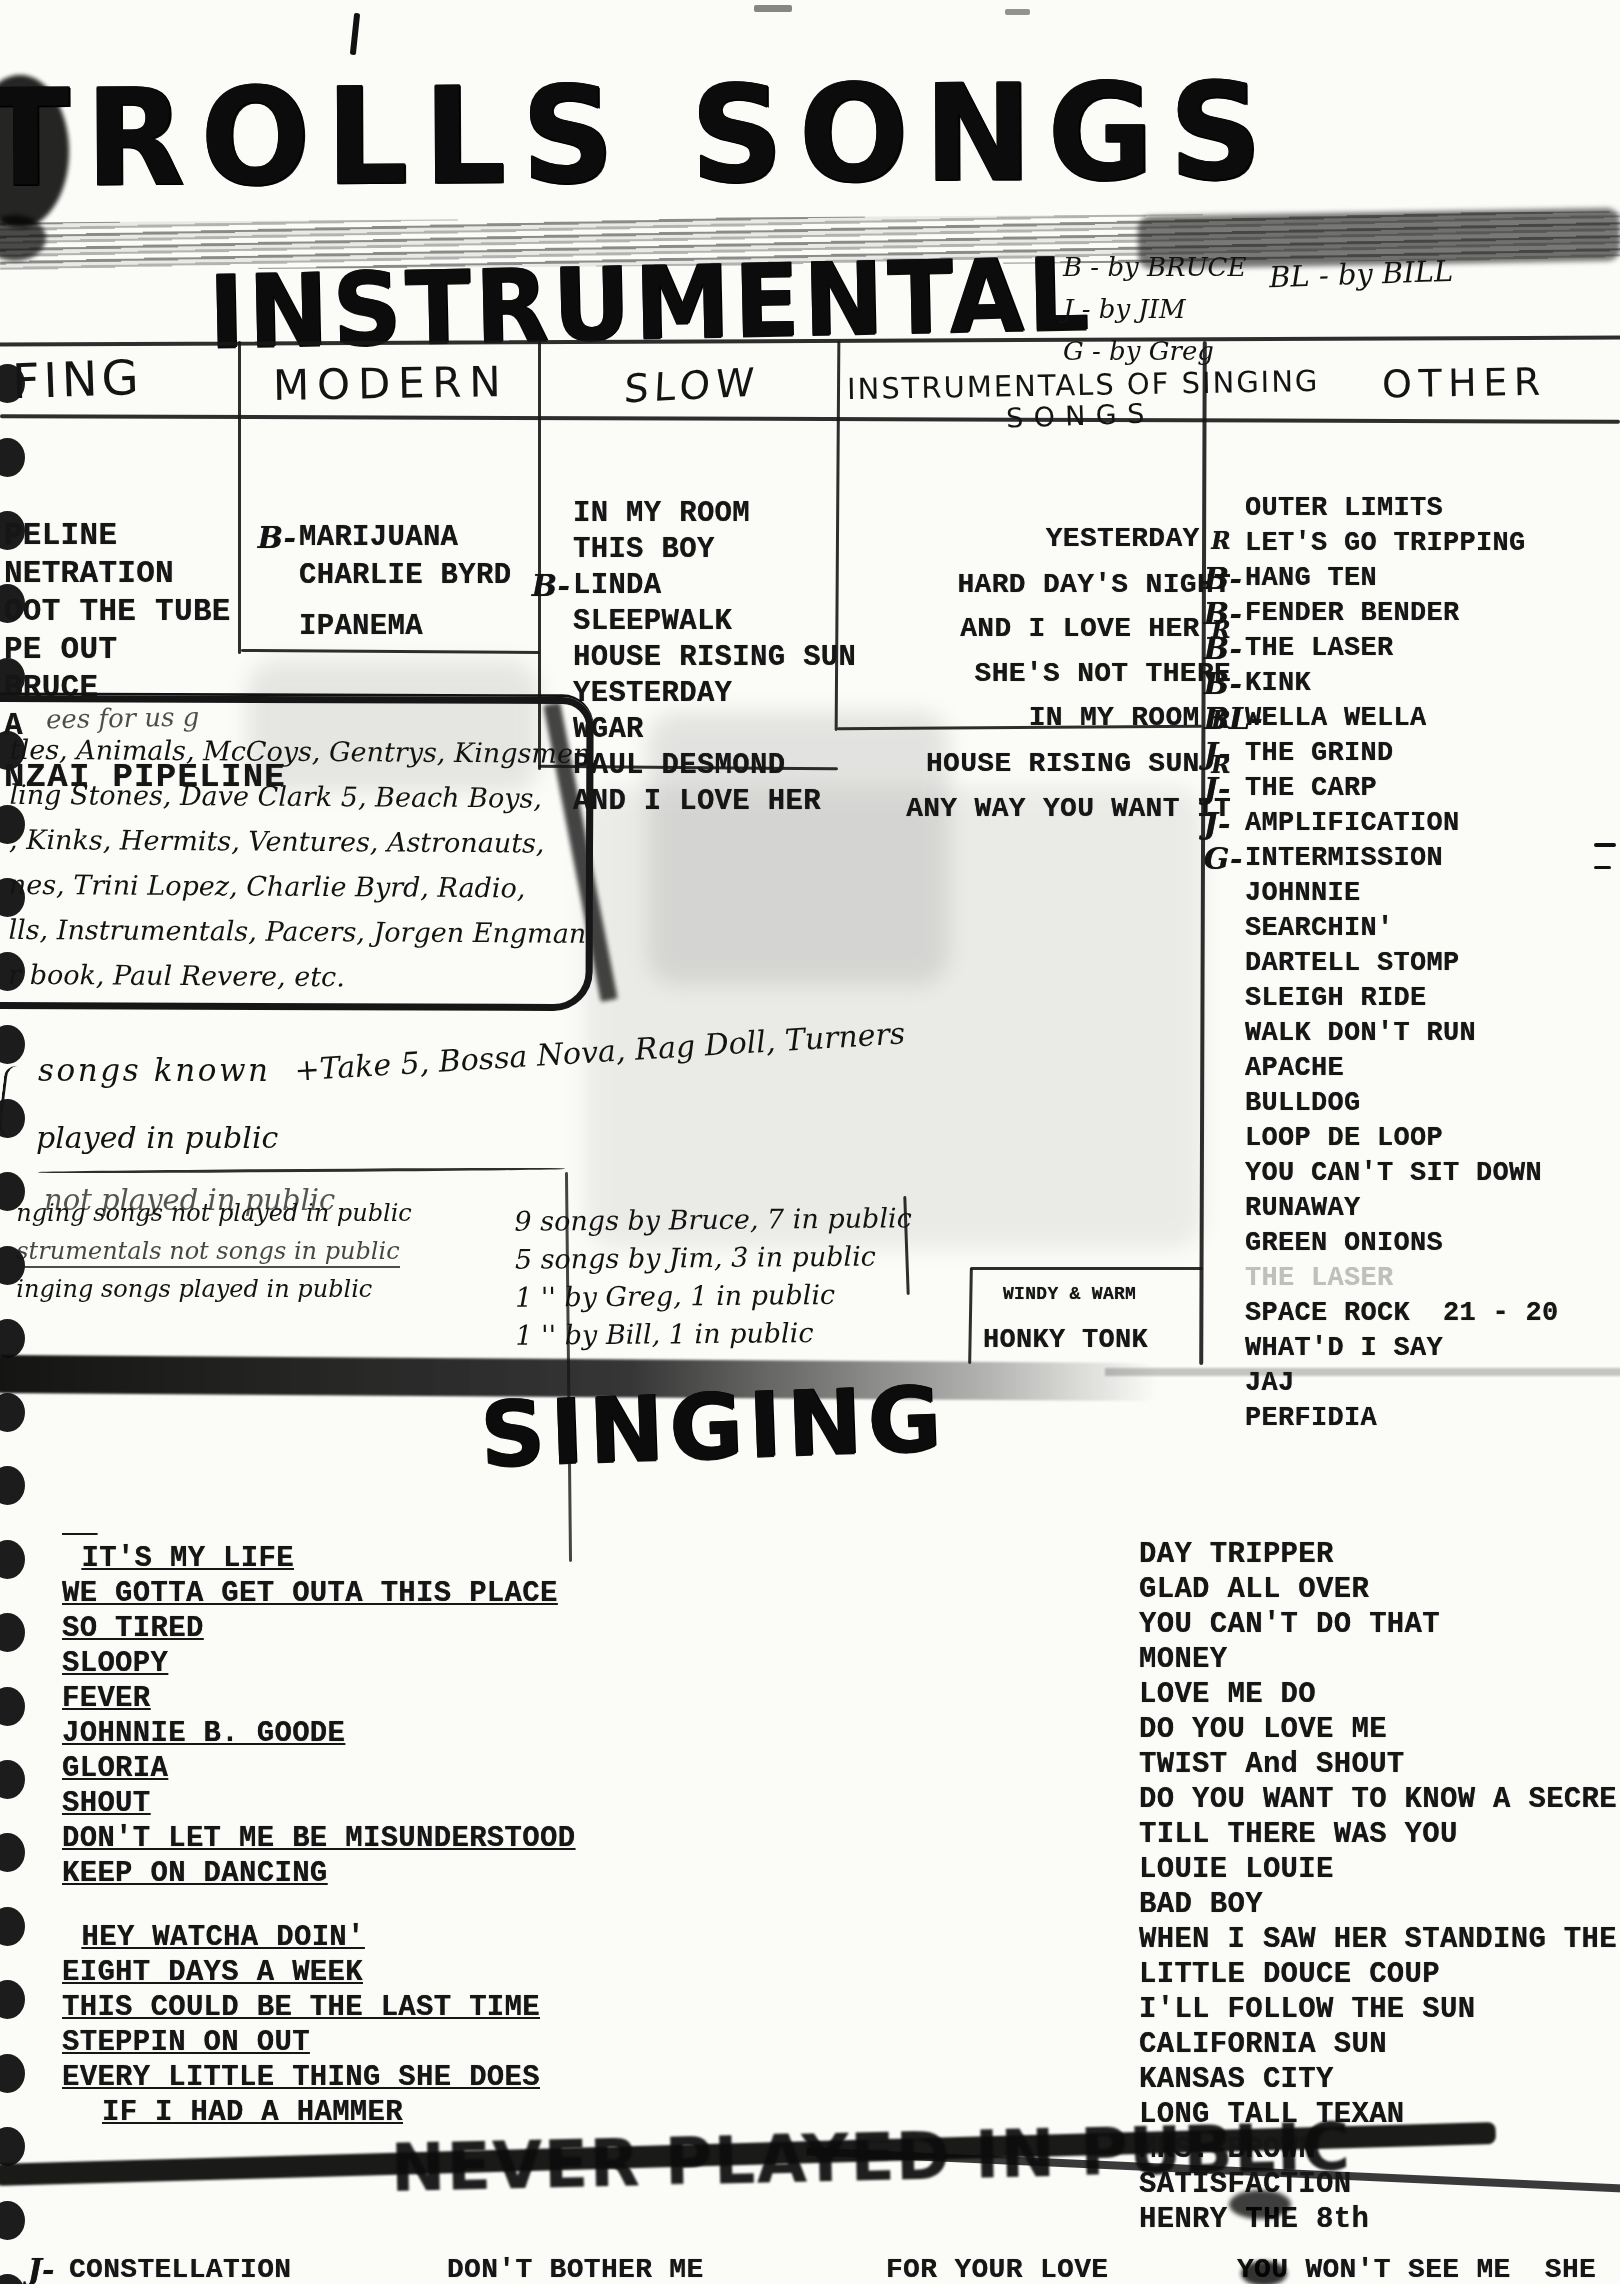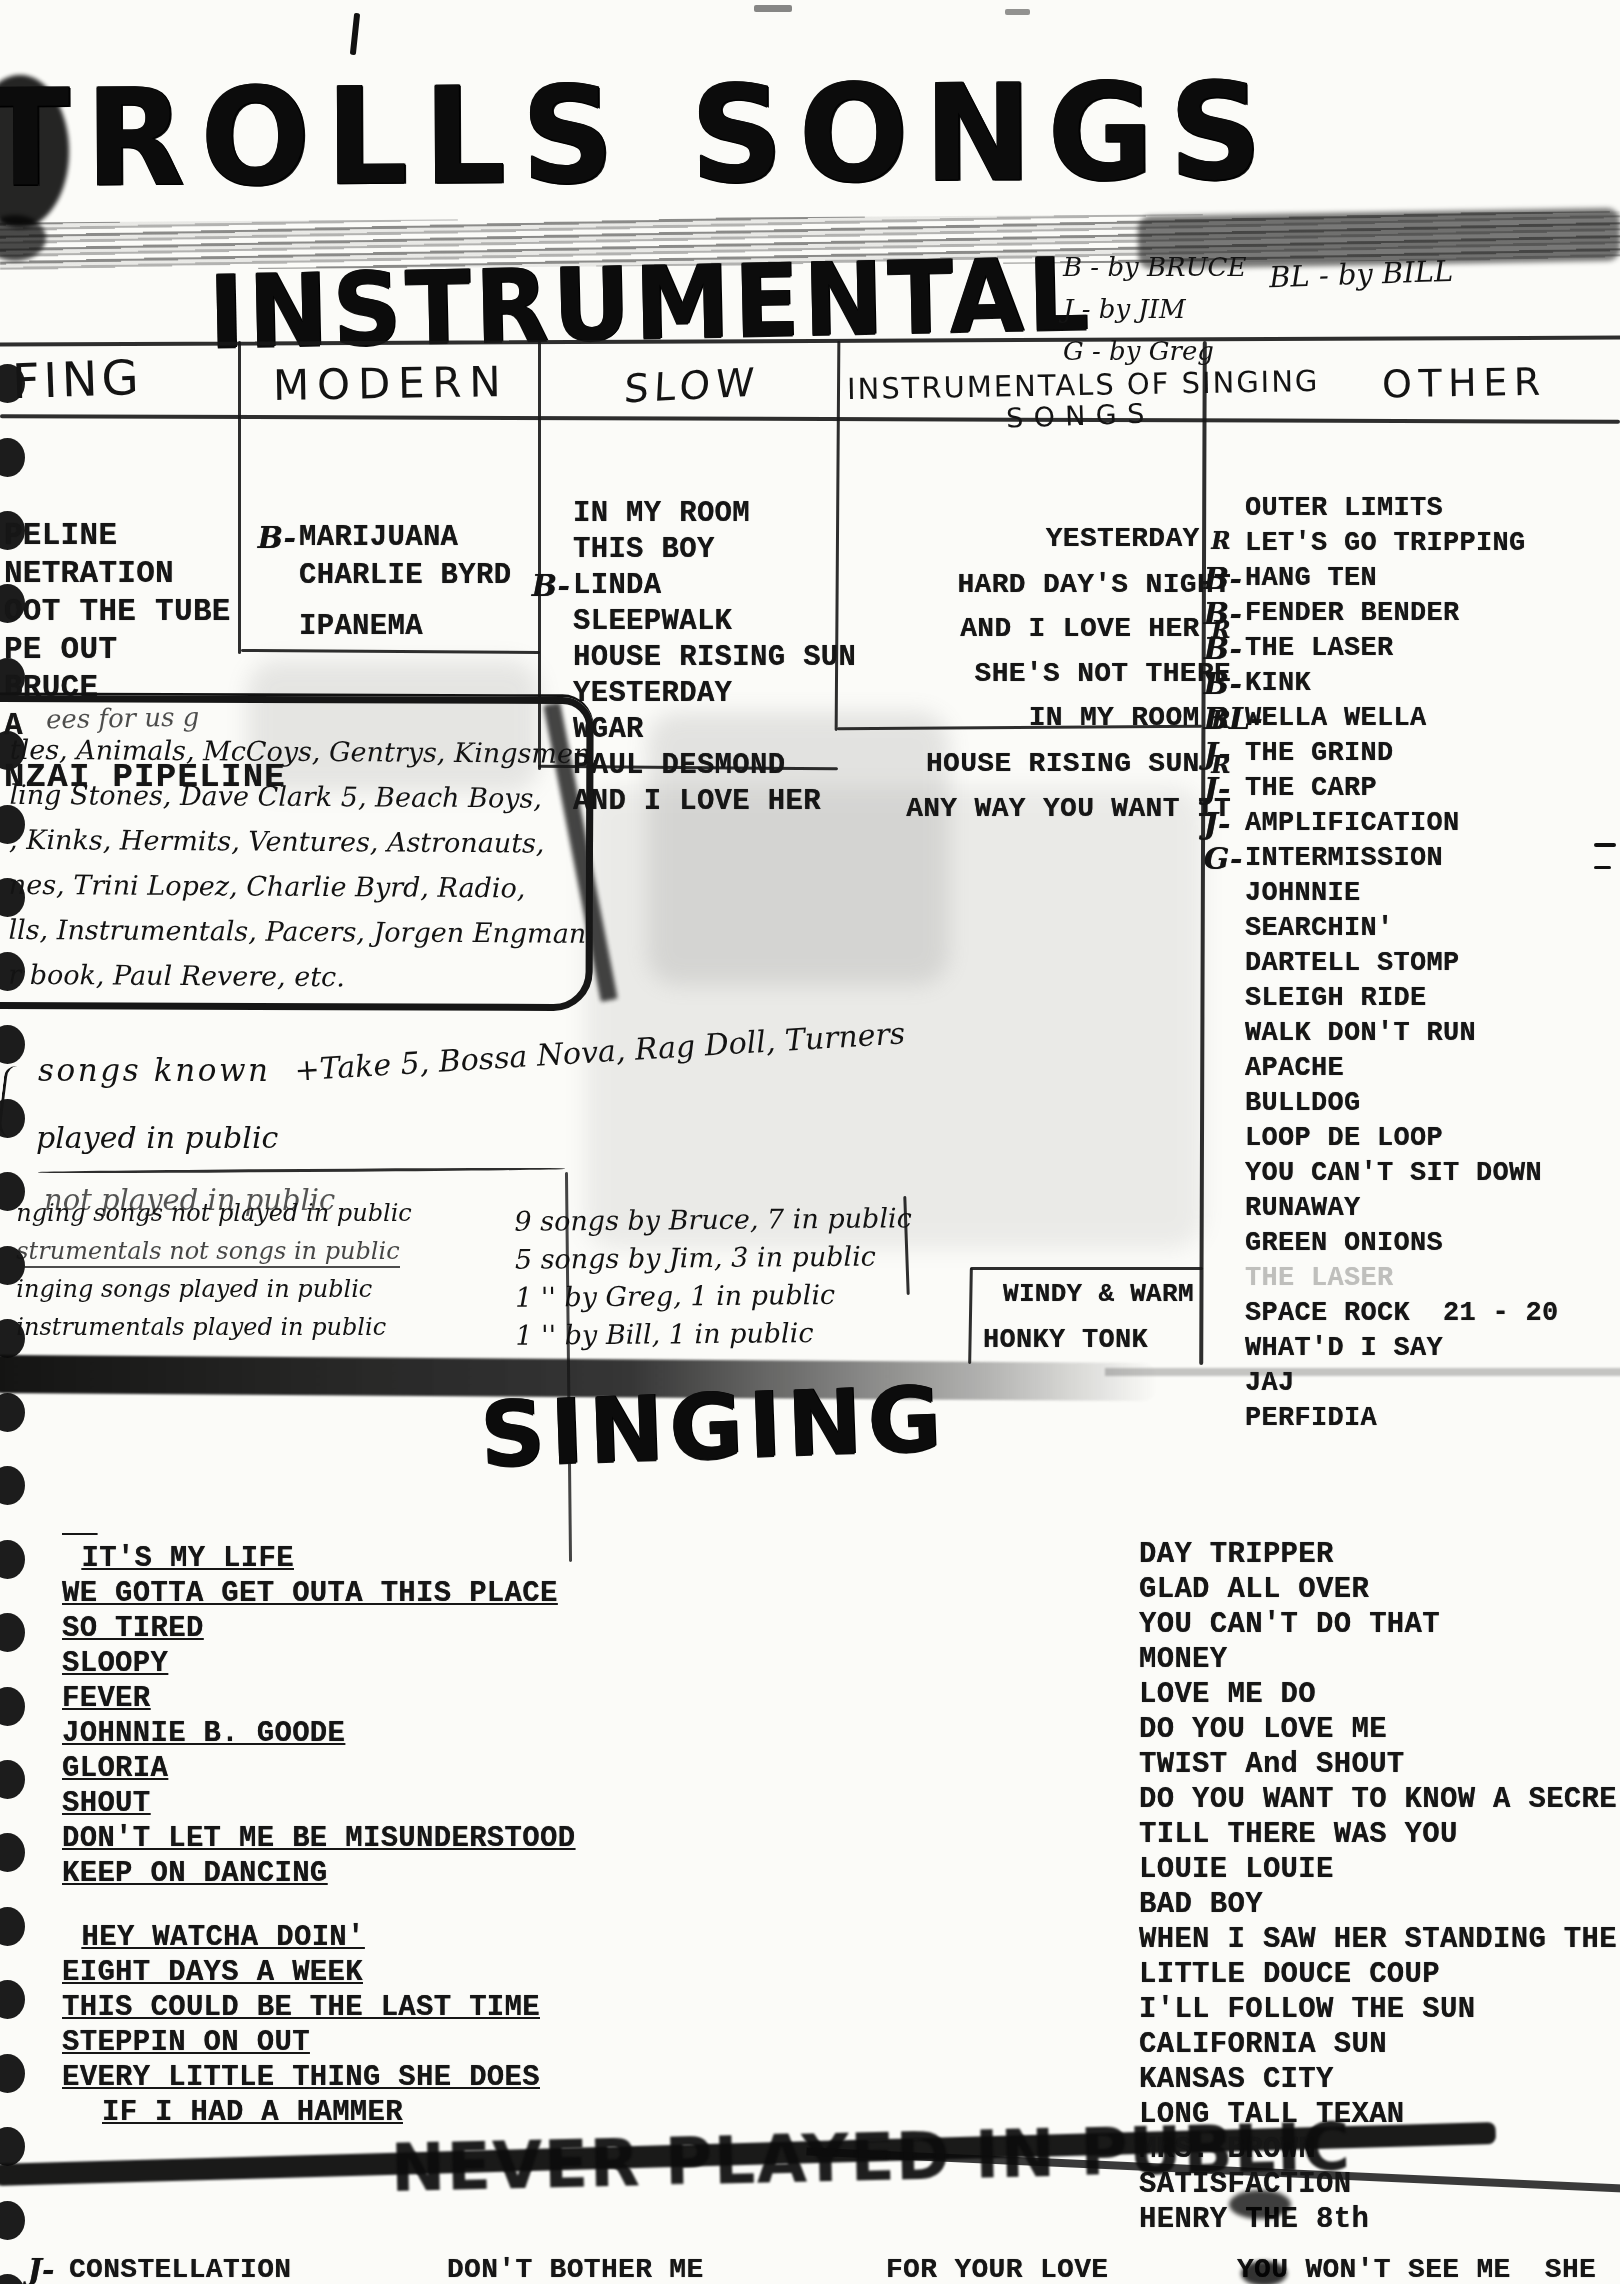--- a/index.html
+++ b/index.html
@@ -142,21 +142,21 @@
 <div class="trow"><span class="t">IN MY ROOM</span></div><div class="trow"><span class="t">THIS BOY</span></div><div class="trow"><span class="pre hand">B-</span><span class="t">LINDA</span></div><div class="trow"><span class="t">SLEEPWALK</span></div><div class="trow"><span class="t">HOUSE RISING SUN</span></div><div class="trow"><span class="t">YESTERDAY</span></div><div class="trow"><span class="t">WGAR</span></div><div class="trow"><span class="t">PAUL DESMOND</span></div><div class="trow"><span class="t">AND I LOVE HER</span></div></div>
 
 <div class="list typed" style="left:852px;top:429px;line-height:44px;font-size:28px;text-align:right;">
   
 <div class="trow"><span class="t">YESTERDAY</span><span class="note">R</span></div><div class="trow"><span class="t">HARD DAY'S NIGHT</span></div><div class="trow"><span class="t">AND I LOVE HER</span><span class="note">R</span></div><div class="trow"><span class="t">SHE'S NOT THERE</span></div><div class="trow ind1"><span class="t">IN MY ROOM</span><span class="note">R</span></div><div class="trow ind2"><span class="t">HOUSE RISING SUN</span><span class="note">R</span></div><div class="trow indsm"><span class="t">ANY WAY YOU WANT IT</span></div></div>
 
 <div class="list typed padded" style="left:1205px;top:421px;font-size:27px;line-height:35px;">
   
 <div class="trow"><span class="t">OUTER LIMITS</span></div><div class="trow"><span class="t">LET'S GO TRIPPING</span></div><div class="trow"><span class="pre hand">B-</span><span class="t">HANG TEN</span></div><div class="trow"><span class="pre hand">B-</span><span class="t">FENDER BENDER</span></div><div class="trow"><span class="pre hand">B-</span><span class="t">THE LASER</span></div><div class="trow"><span class="pre hand">B-</span><span class="t">KINK</span></div><div class="trow"><span class="pre hand">BL-</span><span class="t">WELLA WELLA</span></div><div class="trow"><span class="pre hand">J-</span><span class="t">THE GRIND</span></div><div class="trow"><span class="pre hand">J-</span><span class="t">THE CARP</span></div><div class="trow"><span class="pre hand">J-</span><span class="t">AMPLIFICATION</span></div><div class="trow"><span class="pre hand">G-</span><span class="t">INTERMISSION</span></div><div class="trow"><span class="t">JOHNNIE</span></div><div class="trow"><span class="t">SEARCHIN'</span></div><div class="trow"><span class="t">DARTELL STOMP</span></div><div class="trow"><span class="t">SLEIGH RIDE</span></div><div class="trow"><span class="t">WALK DON'T RUN</span></div><div class="trow"><span class="t">APACHE</span></div><div class="trow"><span class="t">BULLDOG</span></div><div class="trow"><span class="t">LOOP DE LOOP</span></div><div class="trow"><span class="t">YOU CAN'T SIT DOWN</span></div><div class="trow"><span class="t">RUNAWAY</span></div><div class="trow"><span class="t">GREEN ONIONS</span></div><div class="trow faded"><span class="t">THE LASER</span></div><div class="trow"><span class="t">SPACE ROCK  21 - 20</span></div><div class="trow"><span class="t">WHAT'D I SAY</span></div><div class="trow"><span class="t">JAJ</span></div><div class="trow"><span class="t">PERFIDIA</span></div></div>
 
-<div class="abs typed" style="left:1003px;top:1276px;font-size:26px;">WINDY &amp; WARM</div>
+<div class="abs typed" style="left:1003px;top:1276px;font-size:18px;">WINDY &amp; WARM</div>
 <div class="abs typed" style="left:983px;top:1322px;font-size:27px;">HONKY TONK</div>
 
 <div class="abs" style="left:-19.5px;top:696px;width:598px;height:300px;border:7.2px solid #161616;border-radius:17px 31px 39px 14.3px;transform:rotate(.2deg);box-shadow:0 -2.6px 0 #111;"></div>
 <div class="ln" style="left:572px;top:701px;width:17px;height:302px;transform:rotate(-11deg);filter:blur(2px);opacity:.8;"></div>
 <div class="abs hand" style="left:46px;top:703px;font-size:26px;opacity:.75;transform:rotate(-1deg);">ees for us g</div>
 <div class="list abs hand" style="left:9px;top:729px;width:618px;font-size:27px;line-height:45px;transform:rotate(.4deg);">
 
 <div class="trow"><span class="t">tles, Animals, McCoys, Gentrys, Kingsmen,</span></div>
     <div class="trow"><span class="t">ling Stones, Dave Clark 5, Beach Boys,</span></div>
     <div class="trow"><span class="t">, Kinks, Hermits, Ventures, Astronauts,</span></div>
@@ -171,21 +171,20 @@
 <div class="abs hand" style="left:36px;top:1120px;font-size:30px;">played in public</div>
 <div class="ln" style="left:38px;top:1169px;width:527px;height:3.3px;transform:rotate(-.4deg);border-radius:40%;"></div>
 <div class="ln" style="left:567px;top:1172px;width:2.6px;height:390px;transform:rotate(-.6deg);opacity:.8;"></div>
 <div class="abs hand faint" style="left:44px;top:1183px;font-size:29px;opacity:.72;filter:blur(0.3px);">not played in public</div>
 
 <div class="list abs hand" style="left:16.3px;top:1194px;font-size:24px;line-height:38px;">
 
 <div class="trow"><span class="t">nging songs not played in public</span></div>
     <div class="trow ul faint"><span class="t">strumentals not songs in public</span></div>
     <div class="trow"><span class="t">inging songs played in public</span></div>
-    <div class="trow"><span class="t">instrumentals played in public</span></div>
   </div>
 <div class="ln" style="left:905px;top:1196px;width:3.3px;height:99px;transform:rotate(-2deg);"></div>
 
 <div class="list abs hand" style="left:515px;top:1201px;font-size:27px;line-height:38px;transform:rotate(-.5deg);">
 
 <div class="trow"><span class="t">9 songs by Bruce, 7 in public</span></div>
     <div class="trow"><span class="t">5 songs by Jim, 3 in public</span></div>
     <div class="trow"><span class="t">1  ''   by Greg, 1 in public</span></div>
     <div class="trow"><span class="t">1  ''   by Bill, 1 in public</span></div>
   </div>

